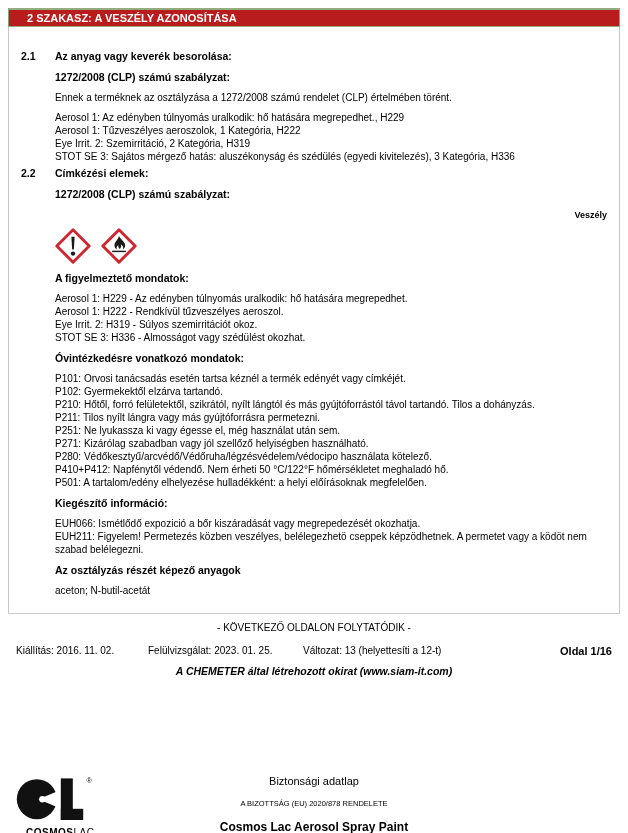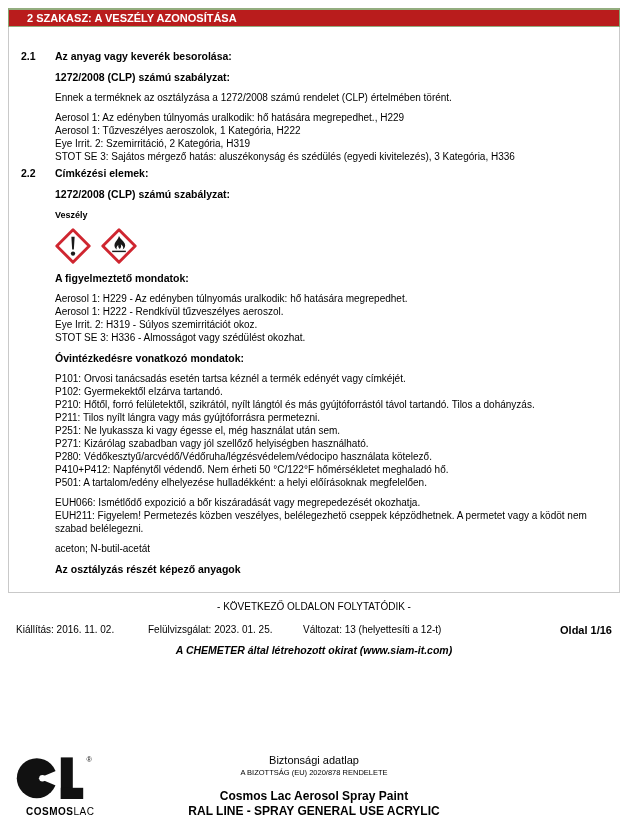--- a/index.html
+++ b/index.html
@@ -29,21 +29,21 @@
   }
   .row-num { display:flex; margin-top:4px; }
   .num { width:34px; font-weight:bold; font-size:10.5px; flex:0 0 34px; }
   .h1 { font-weight:bold; font-size:10.5px; }
   .indent { margin-left:34px; }
   .bold-sub { font-weight:bold; font-size:10.5px; margin-top:8px; }
   .para { margin-top:7px; }
   .lines { margin-top:7px; }
   .lines div { white-space:nowrap; }
   .lines.wrap div { white-space:normal; }
-  .signal { font-weight:bold; font-size:9px; margin-top:8px; }
+  .signal { font-weight:bold; font-size:9px; margin-top:8px;text-align:right; }
 
   .pictos { display:flex; gap:10px; margin-top:6px; }
   .picto { width:36px; height:36px; }
 
   
   .continue-line { text-align:center; font-size:10px; margin-top:8px; }
   .footer-row { position:relative; height:14px; margin-top:12px; font-size:10px; }
   .footer-row .f1 { position:absolute; left:8px; }
   .footer-row .f2 { position:absolute; left:140px; }
   .footer-row .f3 { position:absolute; left:295px; }
@@ -51,21 +51,21 @@
   .generator { text-align:center; font-weight:bold; font-style:italic; font-size:10.5px; margin-top:6px; }
 
   
   .page2-head { position:relative; margin-top:96px; height:78px; }
   .logo-block { position:absolute; left:8px; top:2px; width:110px; }
   .logo-mark { display:block; }
   .logo-text { font-size:10px; letter-spacing:0.5px; margin-top:2px; margin-left:10px; }
   .logo-text .b { font-weight:bold; }
   .head-center { text-align:center; padding-top:2px; }
   .doc-type { font-size:11px; }
-  .regulation { font-size:7.5px; margin-top:2px; }
+  .regulation { font-size:7.5px; margin-top:12px; }
   .product1 { font-weight:bold; font-size:12px; margin-top:12px;text-align:center; }
   .product2 { font-weight:bold; font-size:12px; margin-top:1px; }
 </style>
 </head>
 <body>
 
 <div class="page-pad">
 
   <div class="section-bar">
     <span>2 SZAKASZ: A VESZÉLY AZONOSÍTÁSA</span>
@@ -129,29 +129,30 @@
       <div>P102: Gyermekektől elzárva tartandó.</div>
       <div>P210: Hőtől, forró felületektől, szikrától, nyílt lángtól és más gyújtóforrástól távol tartandó. Tilos a dohányzás.</div>
       <div>P211: Tilos nyílt lángra vagy más gyújtóforrásra permetezni.</div>
       <div>P251: Ne lyukassza ki vagy égesse el, még használat után sem.</div>
       <div>P271: Kizárólag szabadban vagy jól szellőző helyiségben használható.</div>
       <div>P280: Védőkesztyű/arcvédő/Védőruha/légzésvédelem/védocipo használata kötelező.</div>
       <div>P410+P412: Napfénytől védendő. Nem érheti 50 °C/122°F hőmérsékletet meghaladó hő.</div>
       <div>P501: A tartalom/edény elhelyezése hulladékként: a helyi előírásoknak megfelelően.</div>
     </div>
 
+    <div class="indent bold-sub">Kiegészítő információ:</div>
 
     <div class="indent lines wrap">
       <div>EUH066: Ismétlődő expozició a bőr kiszáradását vagy megrepedezését okozhatja.</div>
       <div>EUH211: Figyelem! Permetezés közben veszélyes, belélegezhetö cseppek képzödhetnek. A permetet vagy a ködöt nem szabad belélegezni.</div>
     </div>
 
+    <div class="indent bold-sub">Az osztályzás részét képező anyagok</div>
+
     <div class="indent para">aceton; N-butil-acetát</div>
-
-    <div class="indent bold-sub">Az osztályzás részét képező anyagok</div>
 
   </div>
 
   <div class="continue-line">- KÖVETKEZŐ OLDALON FOLYTATÓDIK -</div>
 
   <div class="footer-row">
     <span class="f1">Kiállítás: 2016. 11. 02.</span>
     <span class="f2">Felülvizsgálat: 2023. 01. 25.</span>
     <span class="f3">Változat: 13 (helyettesíti a 12-t)</span>
     <span class="f4">Oldal 1/16</span>

